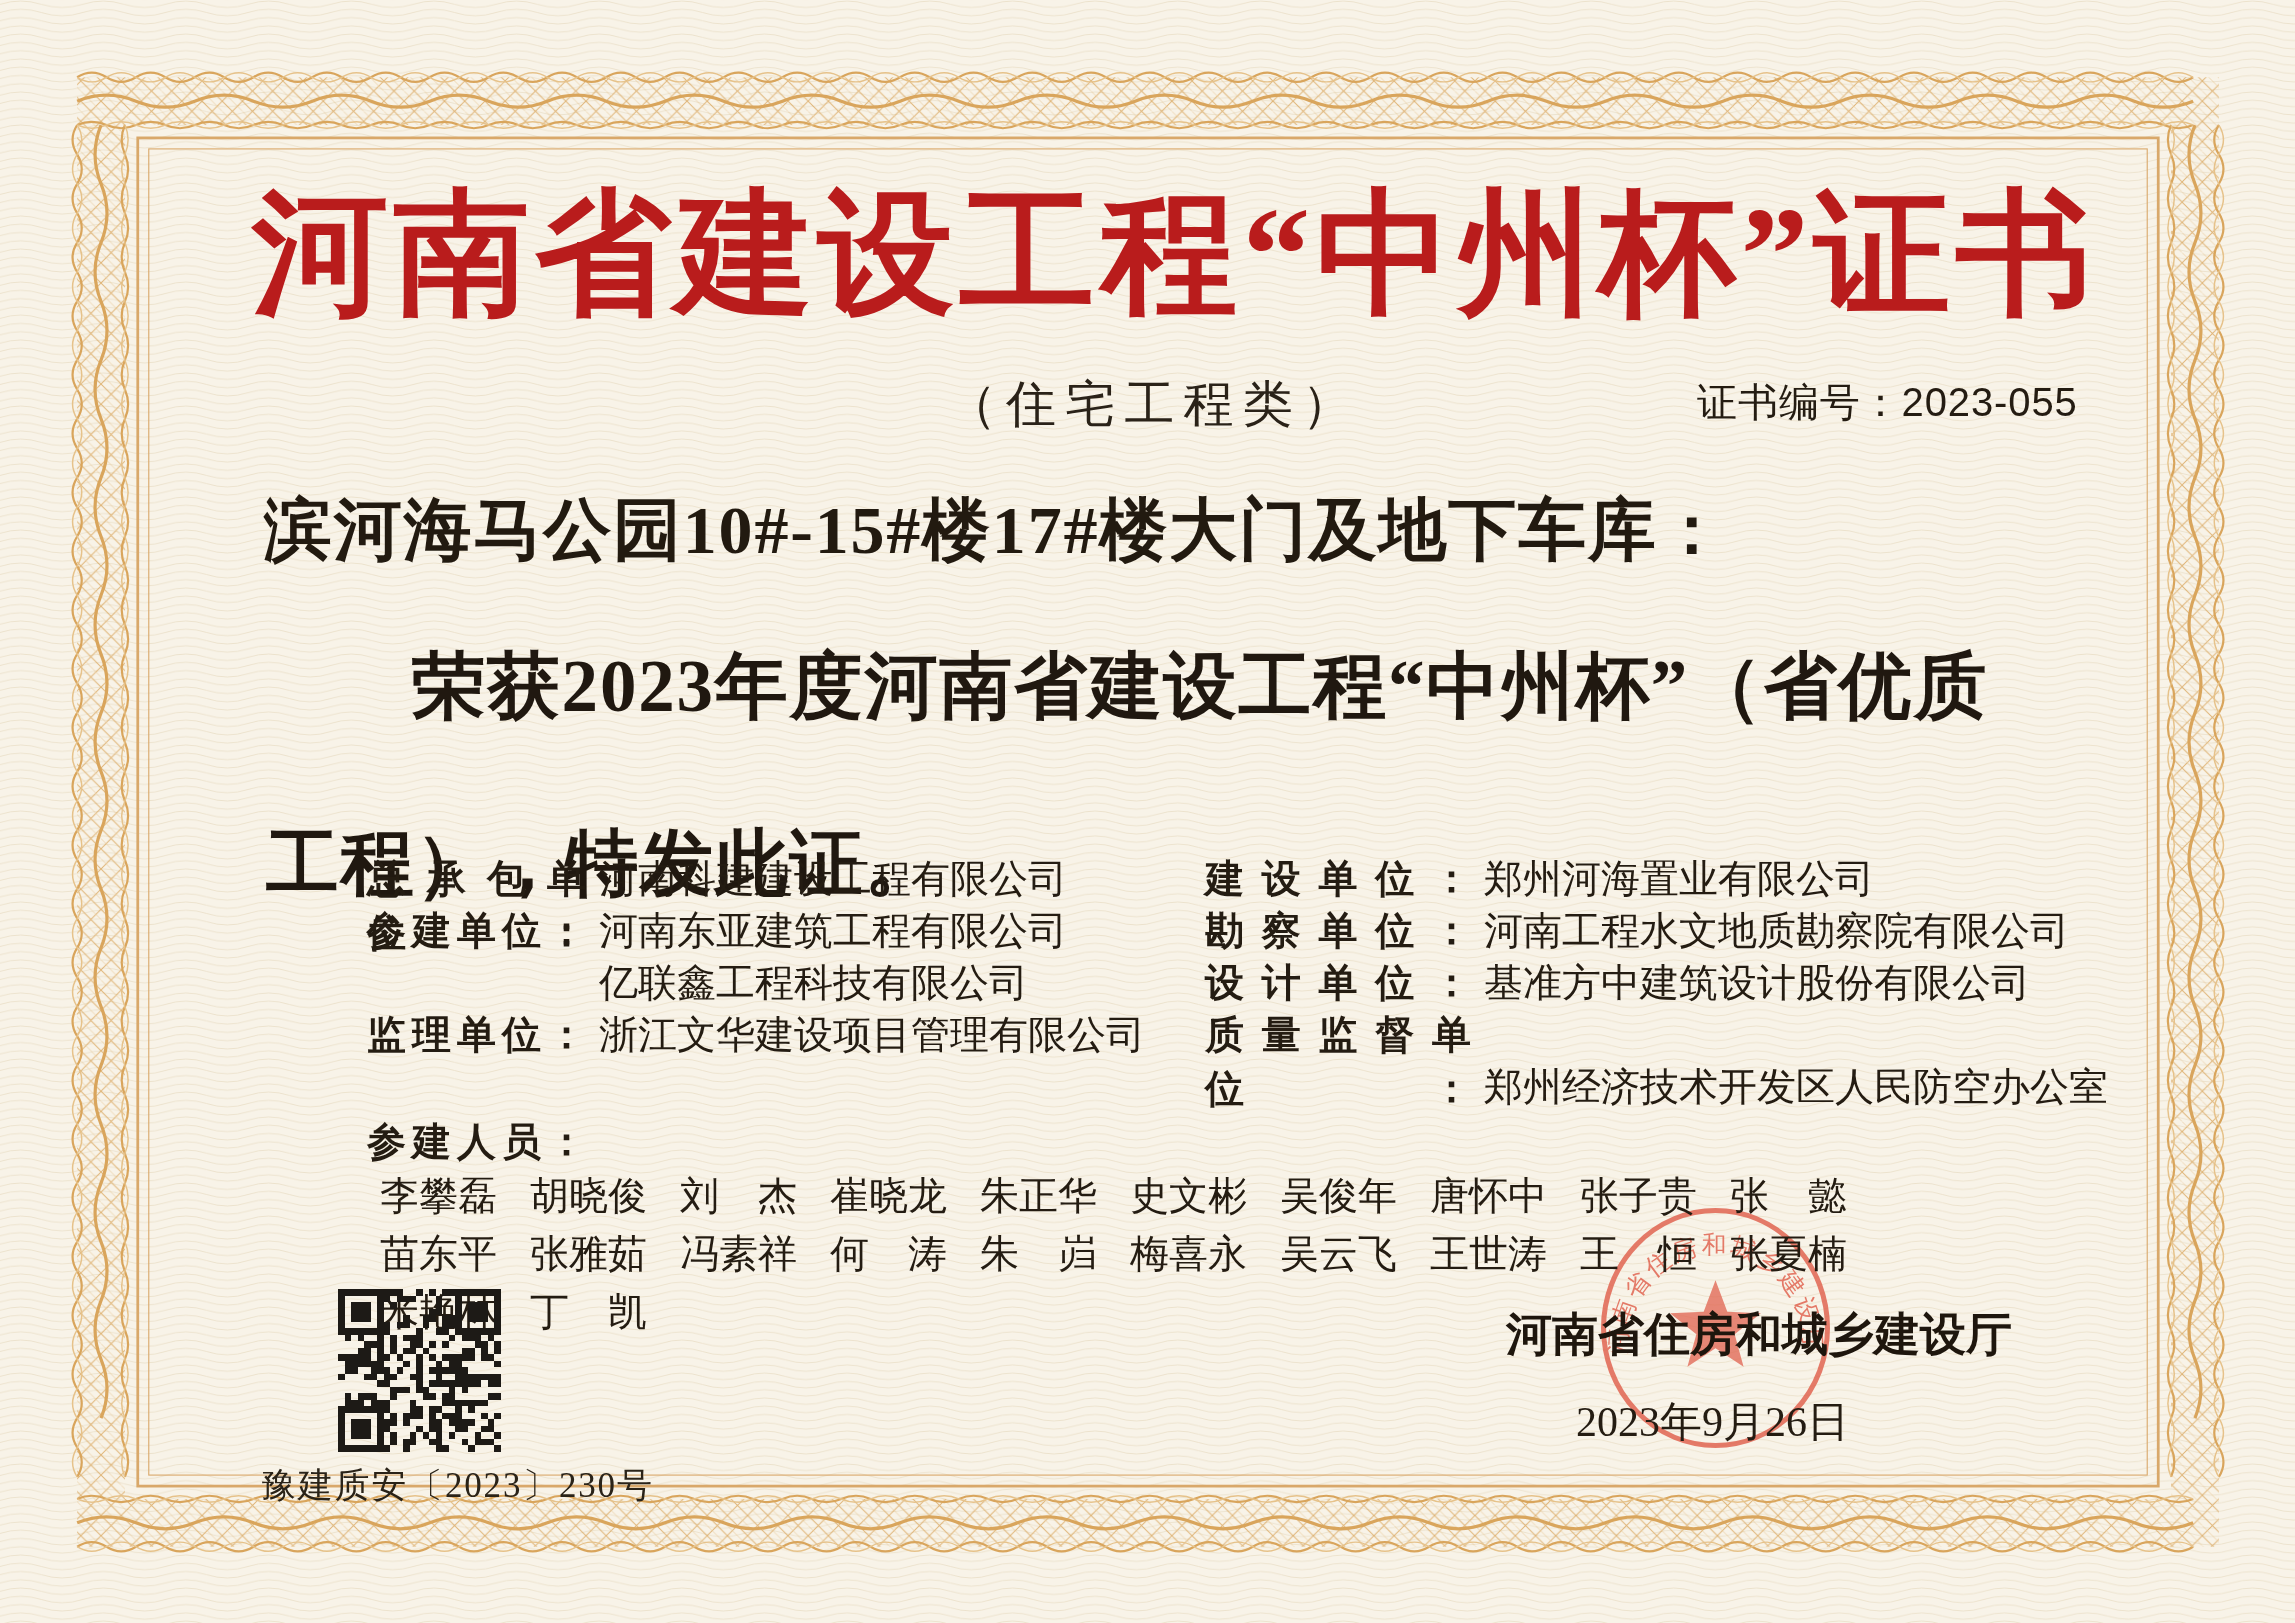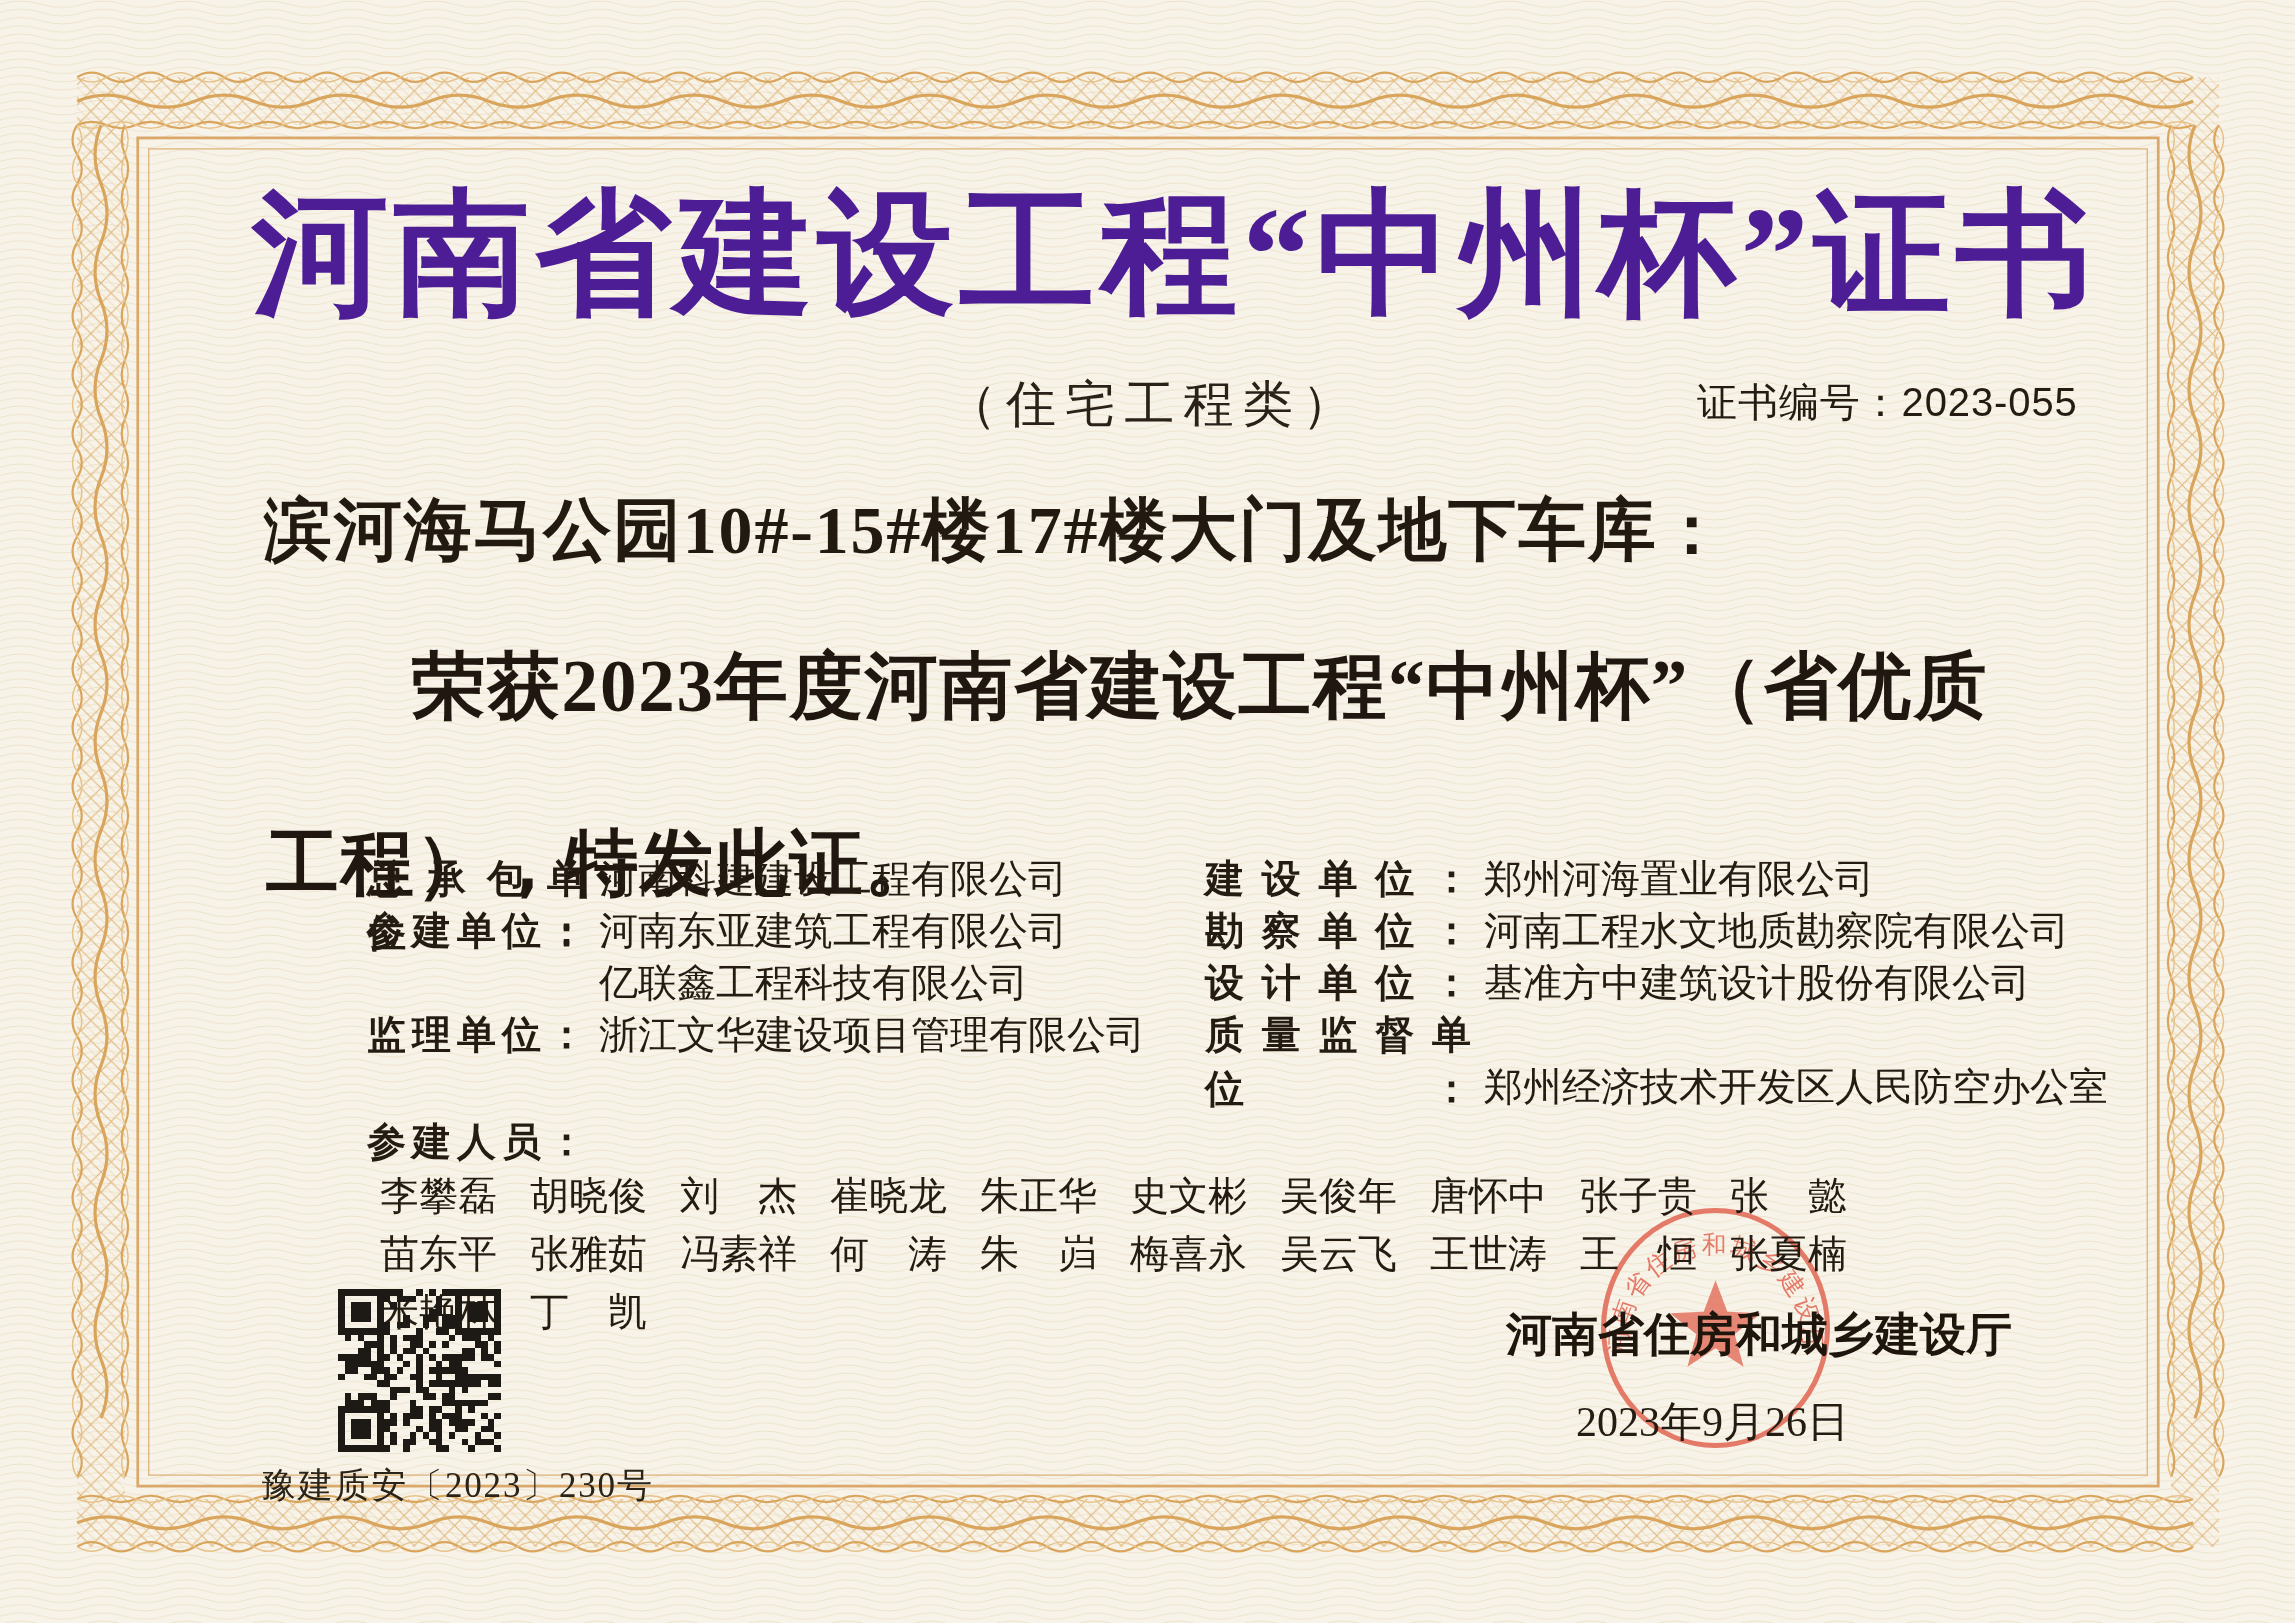--- a/index.html
+++ b/index.html
@@ -10,21 +10,21 @@
     color:#221a10;
   }
   .serif{font-family:"Liberation Serif","DejaVu Serif",serif;}
   .sans{font-family:"Liberation Sans","DejaVu Sans",sans-serif;}
   .page{position:absolute;inset:0;}
   #deco{position:absolute;left:0;top:0;}
   #seal{position:absolute;left:1587px;top:1194px;opacity:.82;}
 
   .title{
     position:absolute;left:16px;right:0;top:163px;text-align:center;
-    font-size:136px;font-weight:bold;letter-spacing:5.5px;color:#4c1d95;
+    font-size:136px;font-weight:bold;letter-spacing:5.5px;color:#b91c1c;
     white-space:nowrap;
     padding-left:37px;
   }
   .subtitle{
     position:absolute;left:0;right:0;top:371px;text-align:center;
     font-size:50px;letter-spacing:9.2px;color:#2a2218;margin-left:12px;
   }
   .certno{
     position:absolute;left:1697px;top:375px;font-size:40px;color:#241c12;
     letter-spacing:0.9px;white-space:nowrap;

